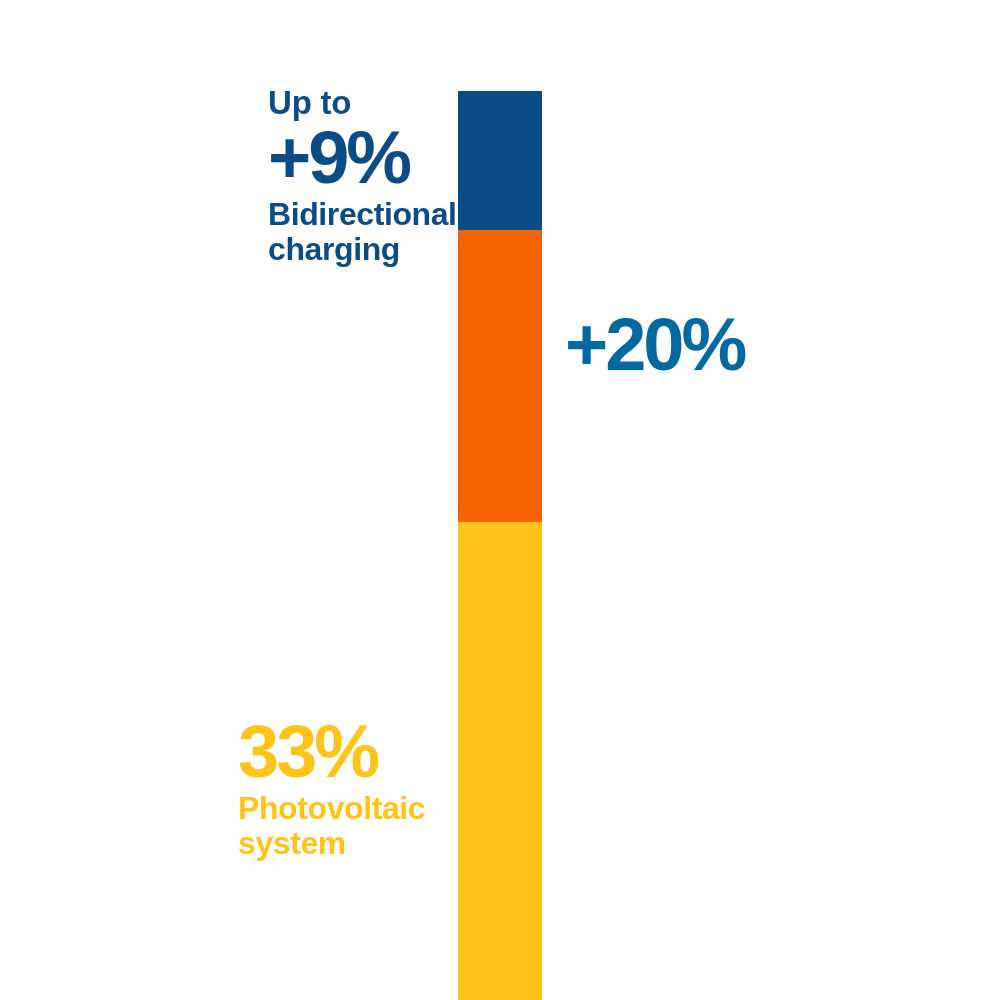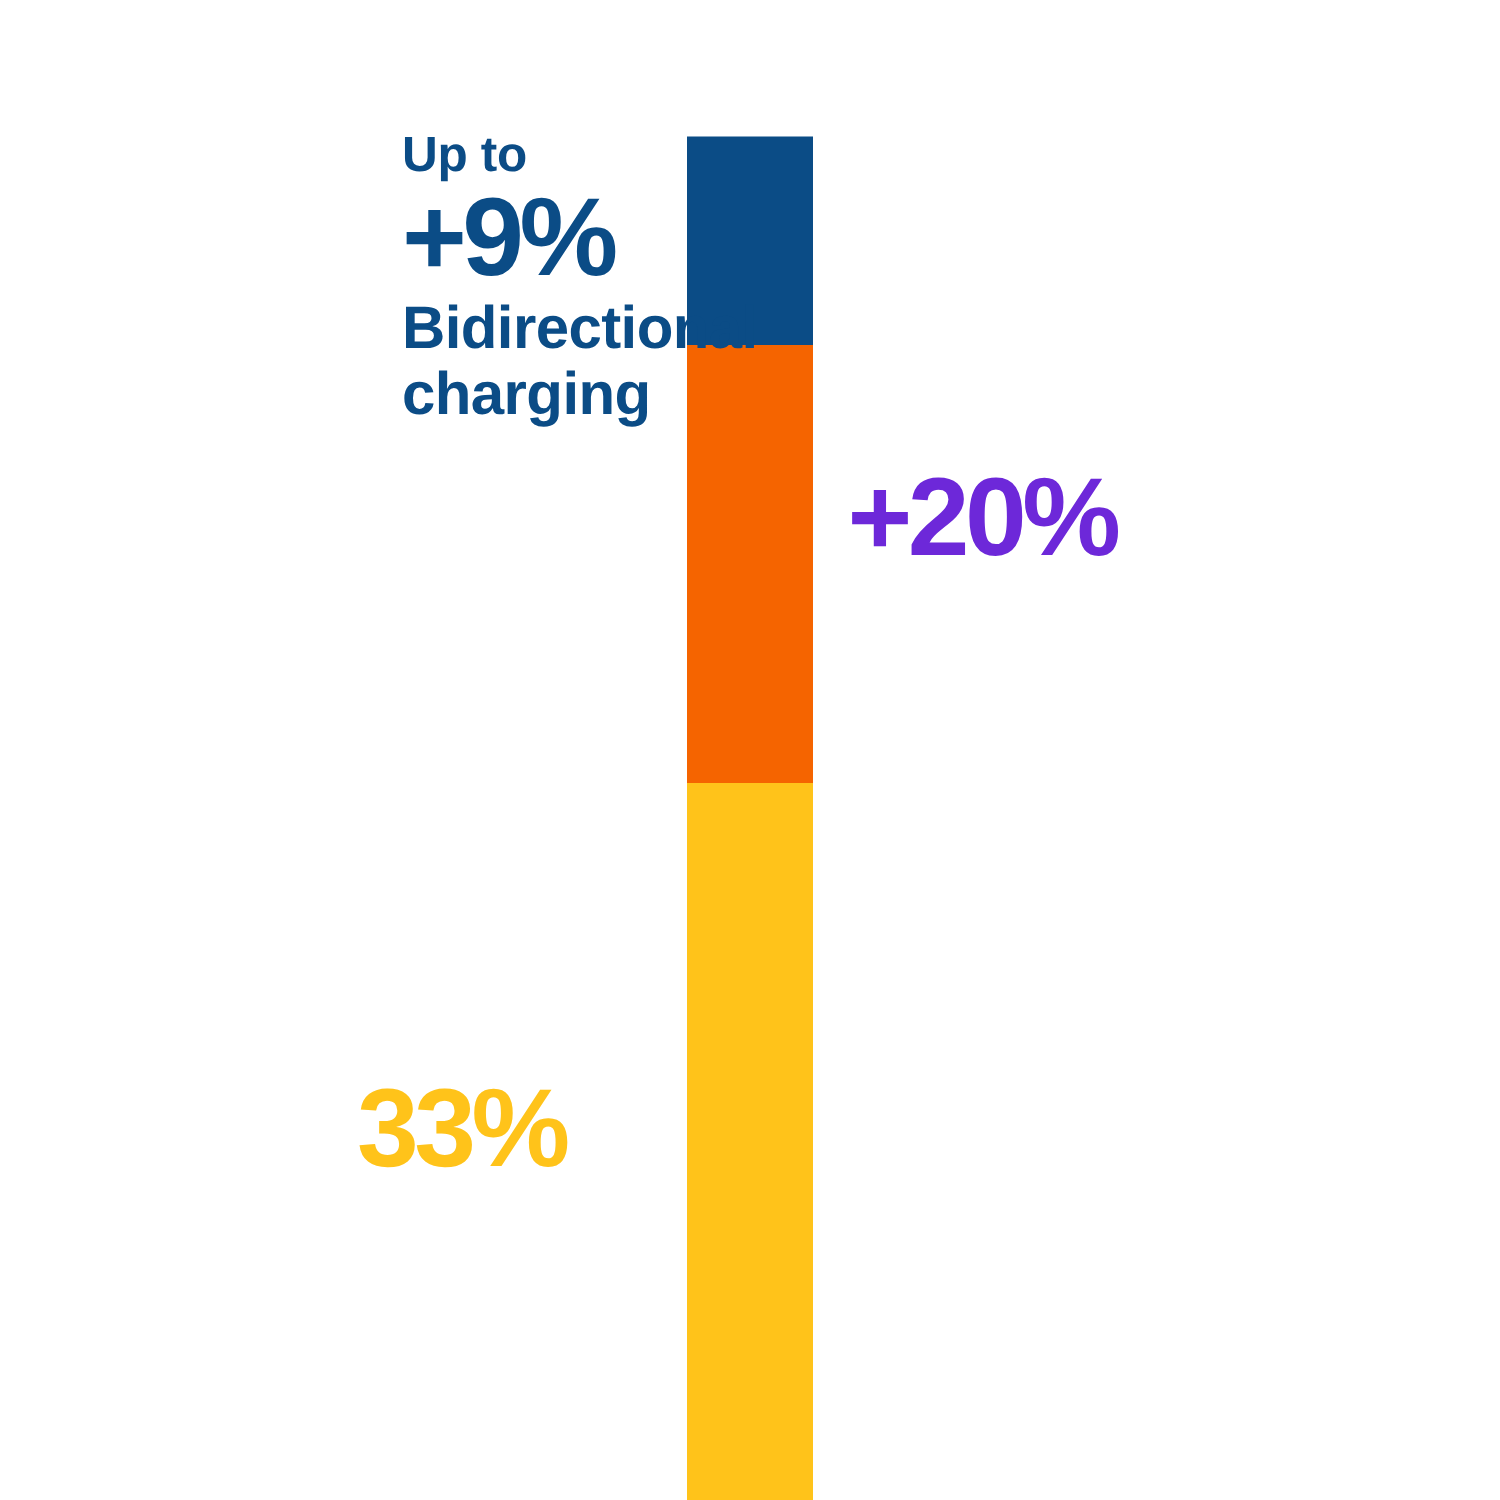--- a/index.html
+++ b/index.html
@@ -54,21 +54,21 @@
   }
   .label-value {
     font-size: 74px;
     font-weight: bold;
     letter-spacing: -3px;
     line-height: 0.94;
     margin: 0;
     white-space: nowrap;
   }
   .label-desc {
-    font-size: 40px;
+    font-size: 32px;
     font-weight: bold;
     letter-spacing: -0.4px;
     line-height: 1.12;
     margin: 4px 0 0 0;
     max-width: 210px;
   }
 
   
   .label-bidirectional {
     left: 230px;
@@ -109,21 +109,22 @@
     <div class="seg seg-storage" style="background: rgb(245, 100, 0);"></div>
     <div class="seg seg-photovoltaic" style="background: rgb(255, 195, 26);"></div>
   </div>
 
   <div class="label-block label-bidirectional" style="color: rgb(11, 76, 134);">
     <p class="label-eyebrow">Up to</p>
     <p class="label-value">+9%</p>
     <p class="label-desc">Bidirectional charging</p>
   </div>
 
-  <div class="label-block label-storage" style="color: #6d28d9;">
+  <div class="label-block label-storage" style="color: #0369a1;">
     <p class="label-value">+20%</p>
   </div>
 
   <div class="label-block label-photovoltaic" style="color: rgb(255, 195, 26);">
     <p class="label-value">33%</p>
+    <p class="label-desc">Photovoltaic system</p>
   </div>
 
 </div>
 
 </body></html>

